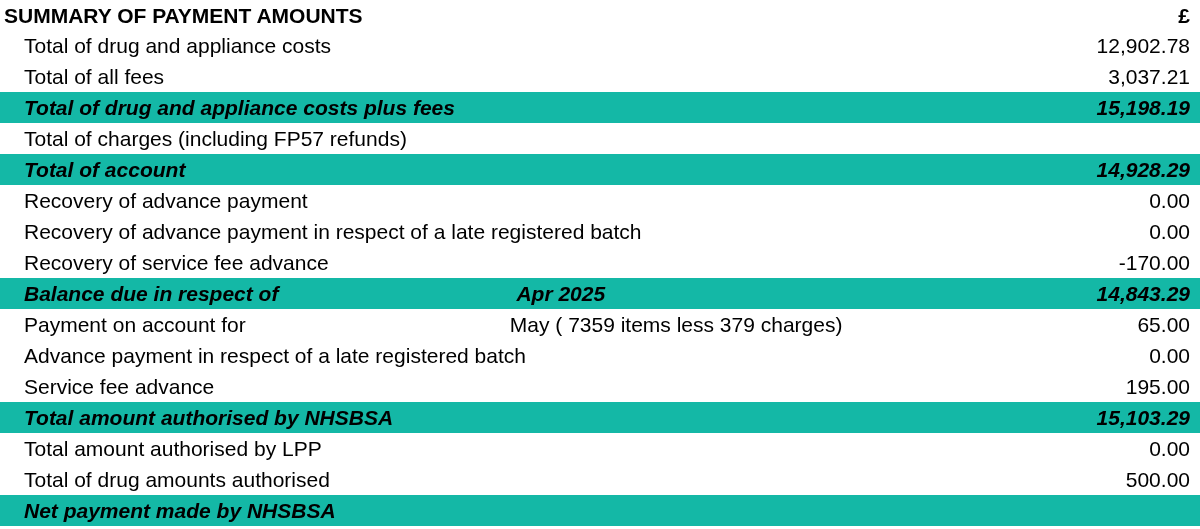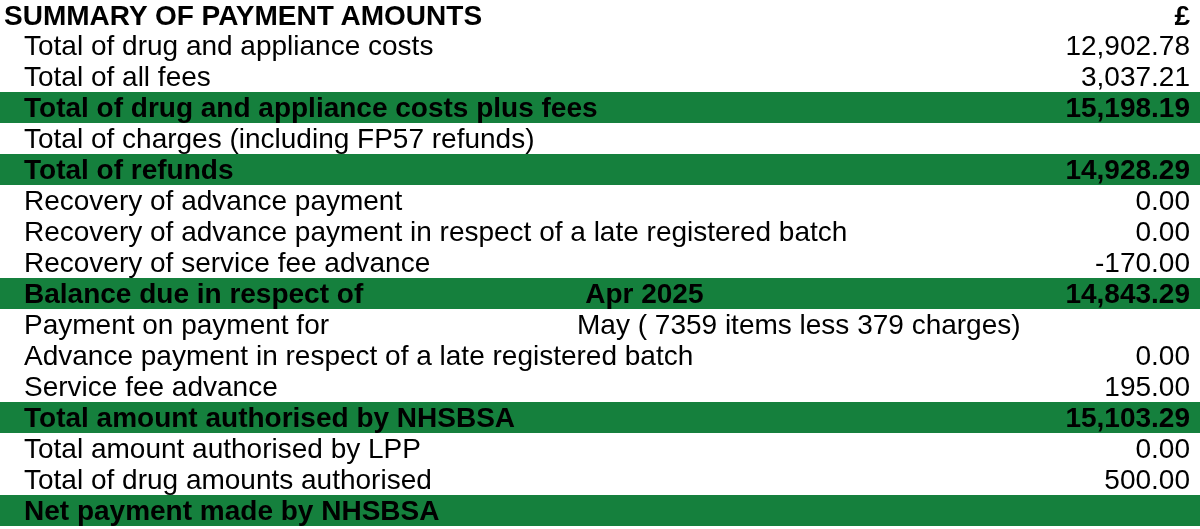--- a/index.html
+++ b/index.html
@@ -16,49 +16,51 @@
   }
   .sheet {
     width: 1200px;
     box-sizing: border-box;
     padding: 0;
   }
   .row {
     display: flex;
     box-sizing: border-box;
     height: 31px;
-    font-size: 28px;
+    font-size: 21px;
     line-height: 31px;
     padding-left: 2px;
     padding-right: 6px;
   }
   .row.header {
     font-weight: bold;
     background: #ffffff;
     height: 30px;
   }
   .row.shaded {
-    background: #15803d;
+    background: #14b8a6;
     font-weight: bold;
+    font-style: italic;
   }
   .label {
     flex: 0 0 auto;
     white-space: nowrap;
   }
   .row.header .label {
     padding-left: 2px;
   }
   .row:not(.header) .label {
     padding-left: 22px;
   }
   .mid {
     flex: 1 1 auto;
     white-space: nowrap;
     text-align: left;
     padding-left: 0;
+    margin-left: 16px;
   }
   .amount {
     flex: 0 0 auto;
     width: 250px;
     text-align: right;
     white-space: nowrap;
     padding-right: 4px;
   }
   .row.header .amount {
     padding-right: 4px;
@@ -92,21 +94,21 @@
     <span class="mid"></span>
     <span class="amount">15,198.19</span>
   </div>
 
   <div class="row">
     <span class="label">Total of charges (including FP57 refunds)</span>
     <span class="mid"></span>
   </div>
 
   <div class="row shaded">
-    <span class="label">Total of refunds</span>
+    <span class="label">Total of account</span>
     <span class="mid"></span>
     <span class="amount">14,928.29</span>
   </div>
 
   <div class="row">
     <span class="label">Recovery of advance payment</span>
     <span class="mid"></span>
     <span class="amount">0.00</span>
   </div>
 
@@ -122,21 +124,21 @@
     <span class="amount">-170.00</span>
   </div>
 
   <div class="row shaded">
     <span class="label">Balance due in respect of</span>
     <span class="mid" style="padding-left:222px;">Apr 2025</span>
     <span class="amount">14,843.29</span>
   </div>
 
   <div class="row">
-    <span class="label">Payment on payment for</span>
+    <span class="label">Payment on account for</span>
     <span class="mid" style="padding-left:248px;">May  ( 7359  items less 379  charges)</span>
     <span class="amount">65.00</span>
   </div>
 
   <div class="row">
     <span class="label">Advance payment in respect of a late registered batch</span>
     <span class="mid"></span>
     <span class="amount">0.00</span>
   </div>
 

